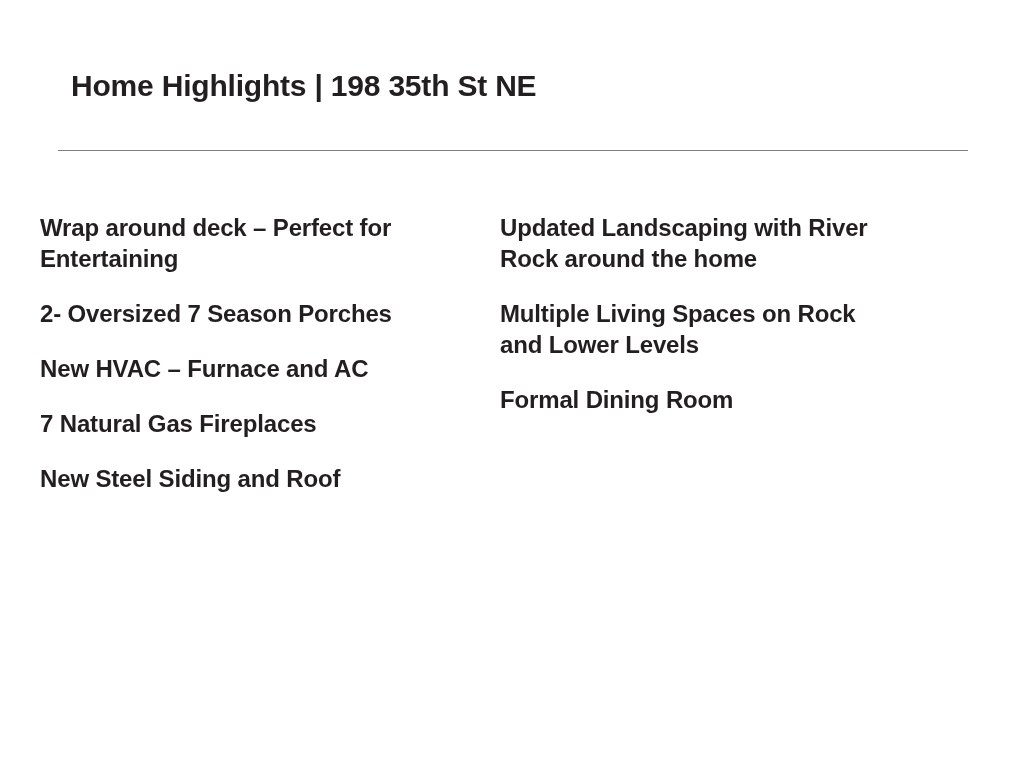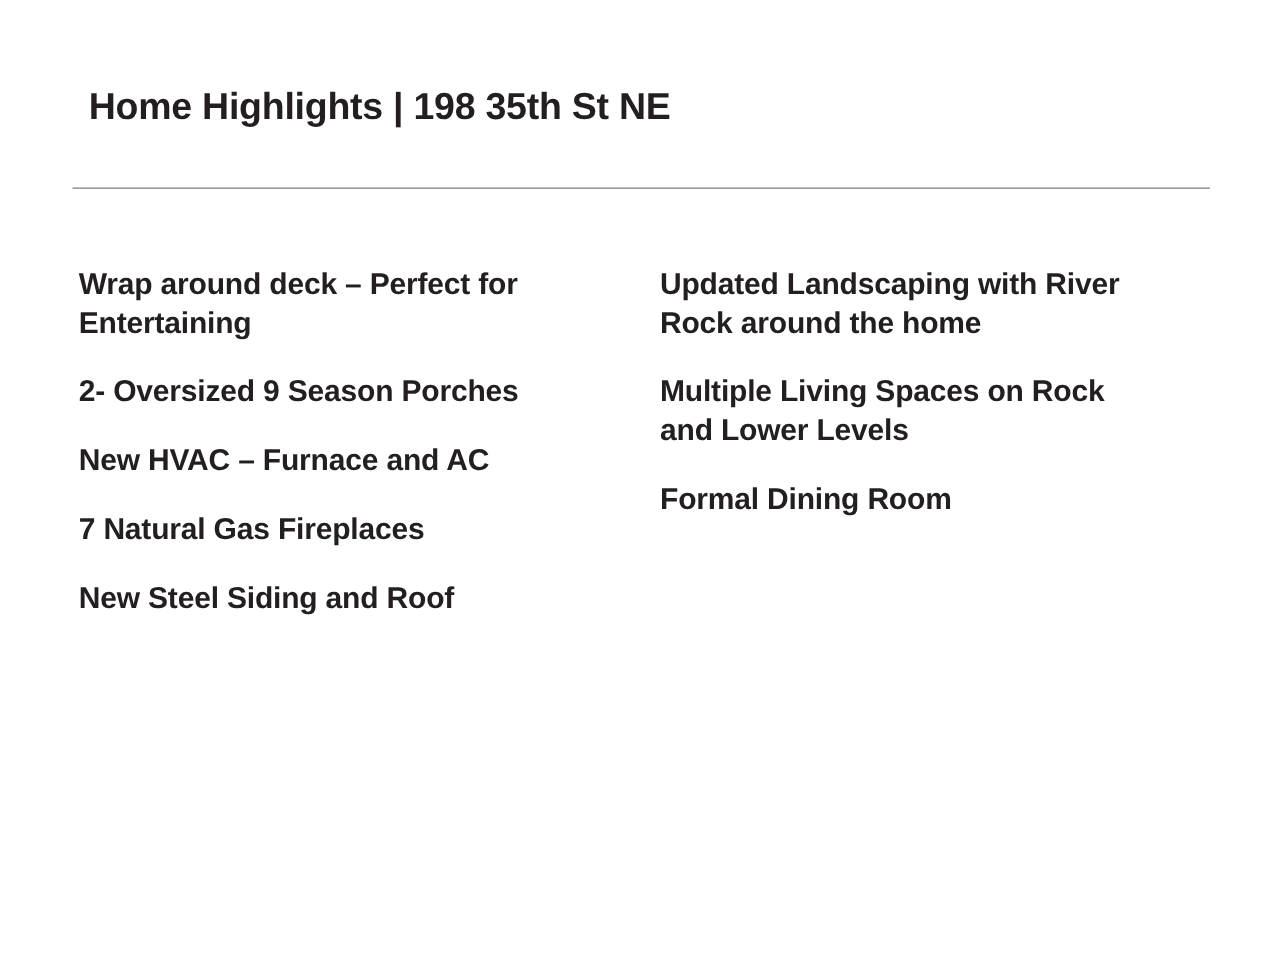--- a/index.html
+++ b/index.html
@@ -56,26 +56,26 @@
     width: 1024px;
     height: 330px;
   }
 
   .column {
     position: absolute;
     top: 0;
   }
 
   .column-left {
-    left: 63px;
+    left: 40px;
     width: 400px;
   }
 
   .column-right {
-    left: 528px;
+    left: 500px;
     width: 400px;
   }
 
   .highlight-item {
     font-size: 24px;
     font-weight: bold;
     line-height: 31px;
     letter-spacing: -0.15px;
     color: #231f20;
     margin: 0 0 24px 0;
@@ -95,21 +95,21 @@
 <div class="slide">
 
   <div class="slide-title">Home Highlights | 198 35th St NE</div>
 
   <div class="divider"></div>
 
   <div class="columns">
 
     <div class="column column-left">
       <p class="highlight-item">Wrap around deck – Perfect for Entertaining</p>
-      <p class="highlight-item">2- Oversized 9 Season Porches</p>
+      <p class="highlight-item">2- Oversized 7 Season Porches</p>
       <p class="highlight-item">New HVAC – Furnace and AC</p>
       <p class="highlight-item">7 Natural Gas Fireplaces</p>
       <p class="highlight-item">New Steel Siding and Roof</p>
     </div>
 
     <div class="column column-right">
       <p class="highlight-item">Updated Landscaping with River Rock around the home</p>
       <p class="highlight-item">Multiple Living Spaces on Rock and Lower Levels</p>
       <p class="highlight-item">Formal Dining Room</p>
     </div>

